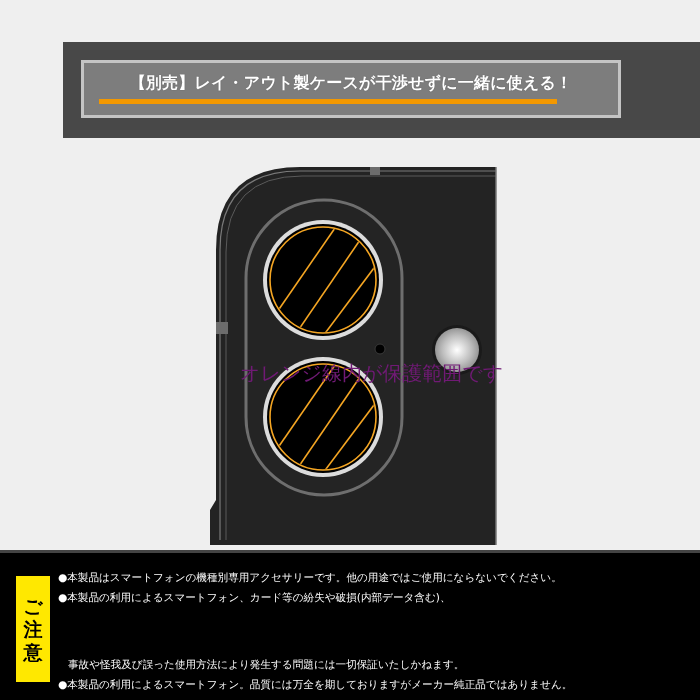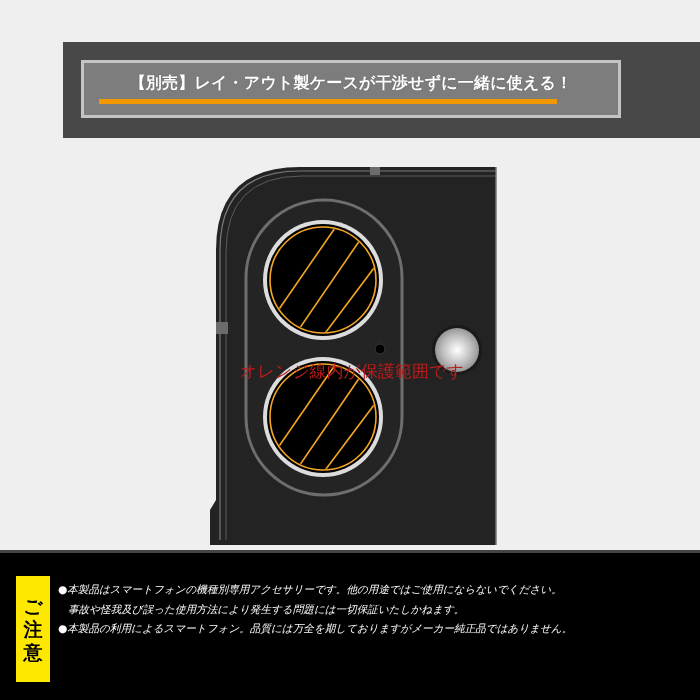--- a/index.html
+++ b/index.html
@@ -32,27 +32,27 @@
       border-top: 3px solid #444;
     }
     .caution-label {
       position: absolute; left: 16px; top: 23px; width: 34px; height: 106px;
       background: #ffe800; color: #000; font-weight: bold; font-size: 19px;
       display: flex; flex-direction: column; align-items: center; justify-content: center;
       line-height: 23px;
     }
     .caution-label span { display: block; }
     .caution-list {
-      position: absolute; left: 58px; top: 27px; color: #ffffff; font-size: 10.6px;
-      line-height: 19.5px; white-space: nowrap; font-style: italic;
+      position: absolute; left: 58px; top: 15px; color: #ffffff; font-size: 10.6px;
+      line-height: 19.5px; white-space: nowrap;
     }
-    .caution-list .indent { padding-left: 10px; }
+    .caution-list .indent { padding-left: 10px; margin-top: 48px; }
 
     .protect-caption {
-      position: absolute; left: 240px; top: 360px; color: #b91c1c; font-size: 17px; white-space: nowrap;
+      position: absolute; left: 240px; top: 360px; color: #701a75; font-size: 20px; white-space: nowrap;
     }
   </style>
 </head>
 <body>
 
 <div class="banner-outer">
   <div class="banner-inner">
     <div class="banner-text">【別売】レイ・アウト製ケースが干渉せずに一緒に使える！</div>
     <div class="banner-underline"></div>
   </div>
@@ -123,16 +123,17 @@
 <div class="protect-caption">オレンジ線内が保護範囲です</div>
 
 <div class="caution">
   <div class="caution-label">
     <span>ご</span>
     <span>注</span>
     <span>意</span>
   </div>
   <div class="caution-list">
     <div>●本製品はスマートフォンの機種別専用アクセサリーです。他の用途ではご使用にならないでください。</div>
+    <div>●本製品の利用によるスマートフォン、カード等の紛失や破損(内部データ含む)、</div>
     <div class="indent">事故や怪我及び誤った使用方法により発生する問題には一切保証いたしかねます。</div>
     <div>●本製品の利用によるスマートフォン。品質には万全を期しておりますがメーカー純正品ではありません。</div>
   </div>
 </div>
 
 </body></html>

